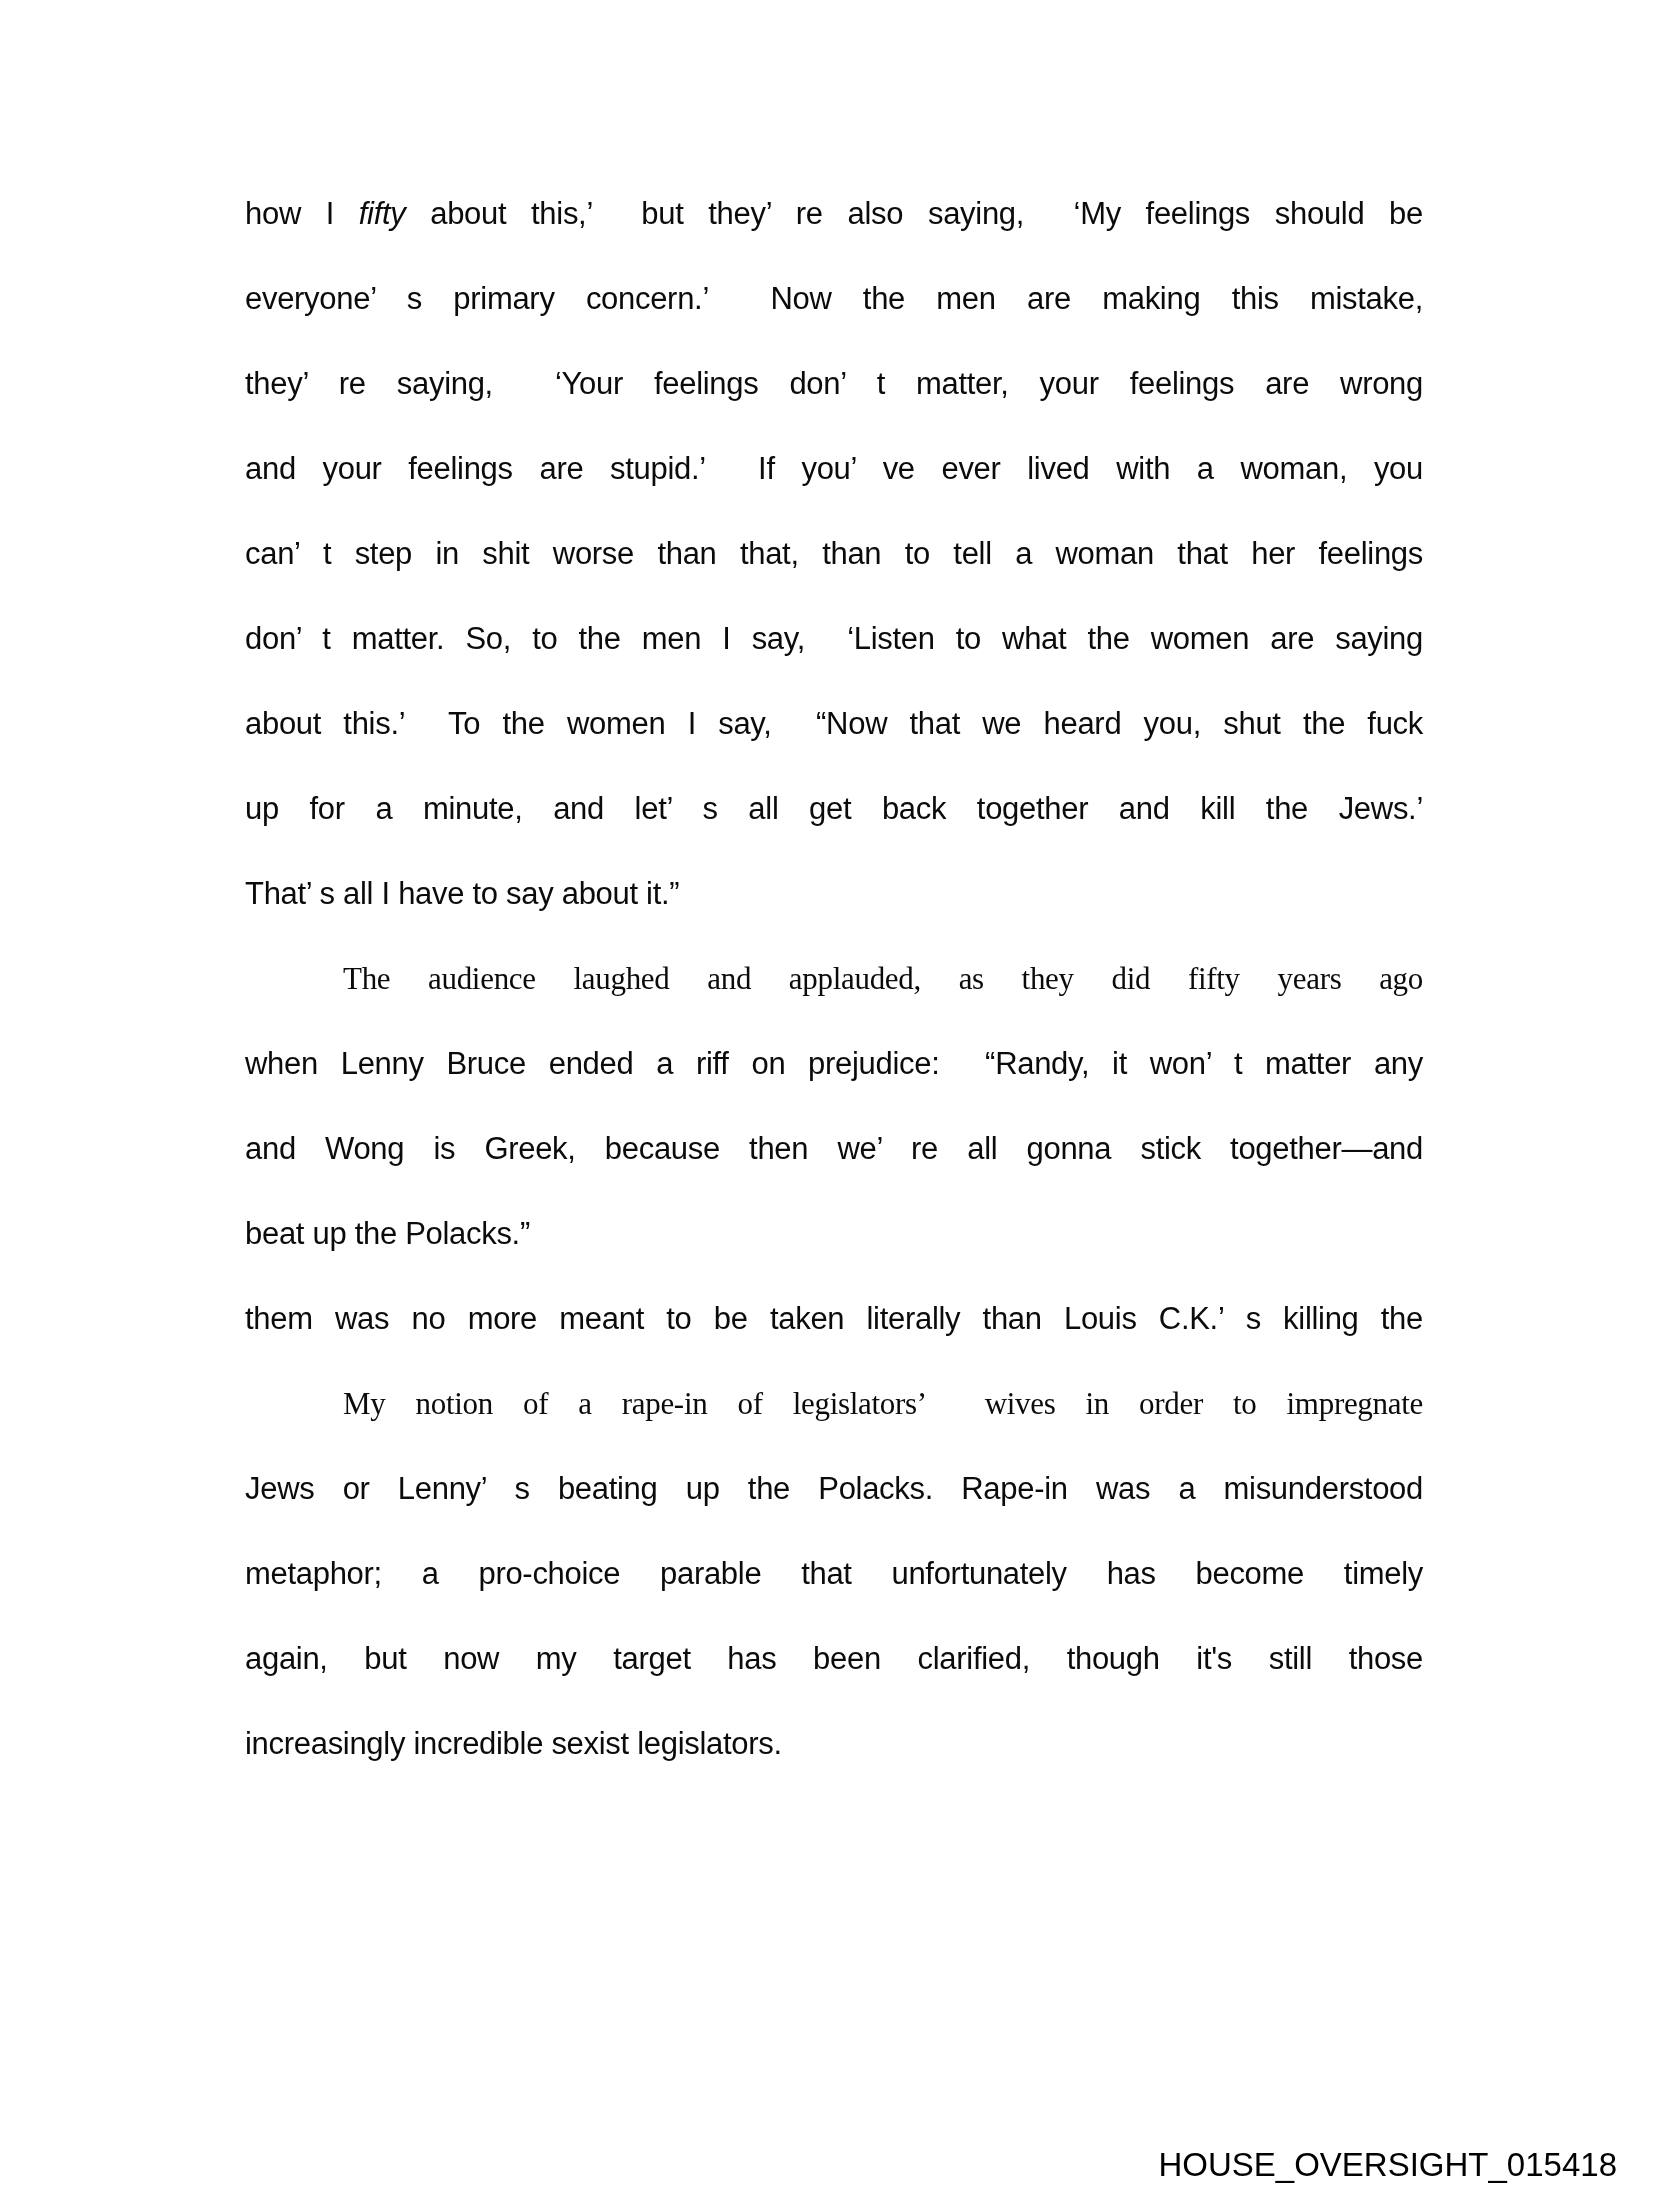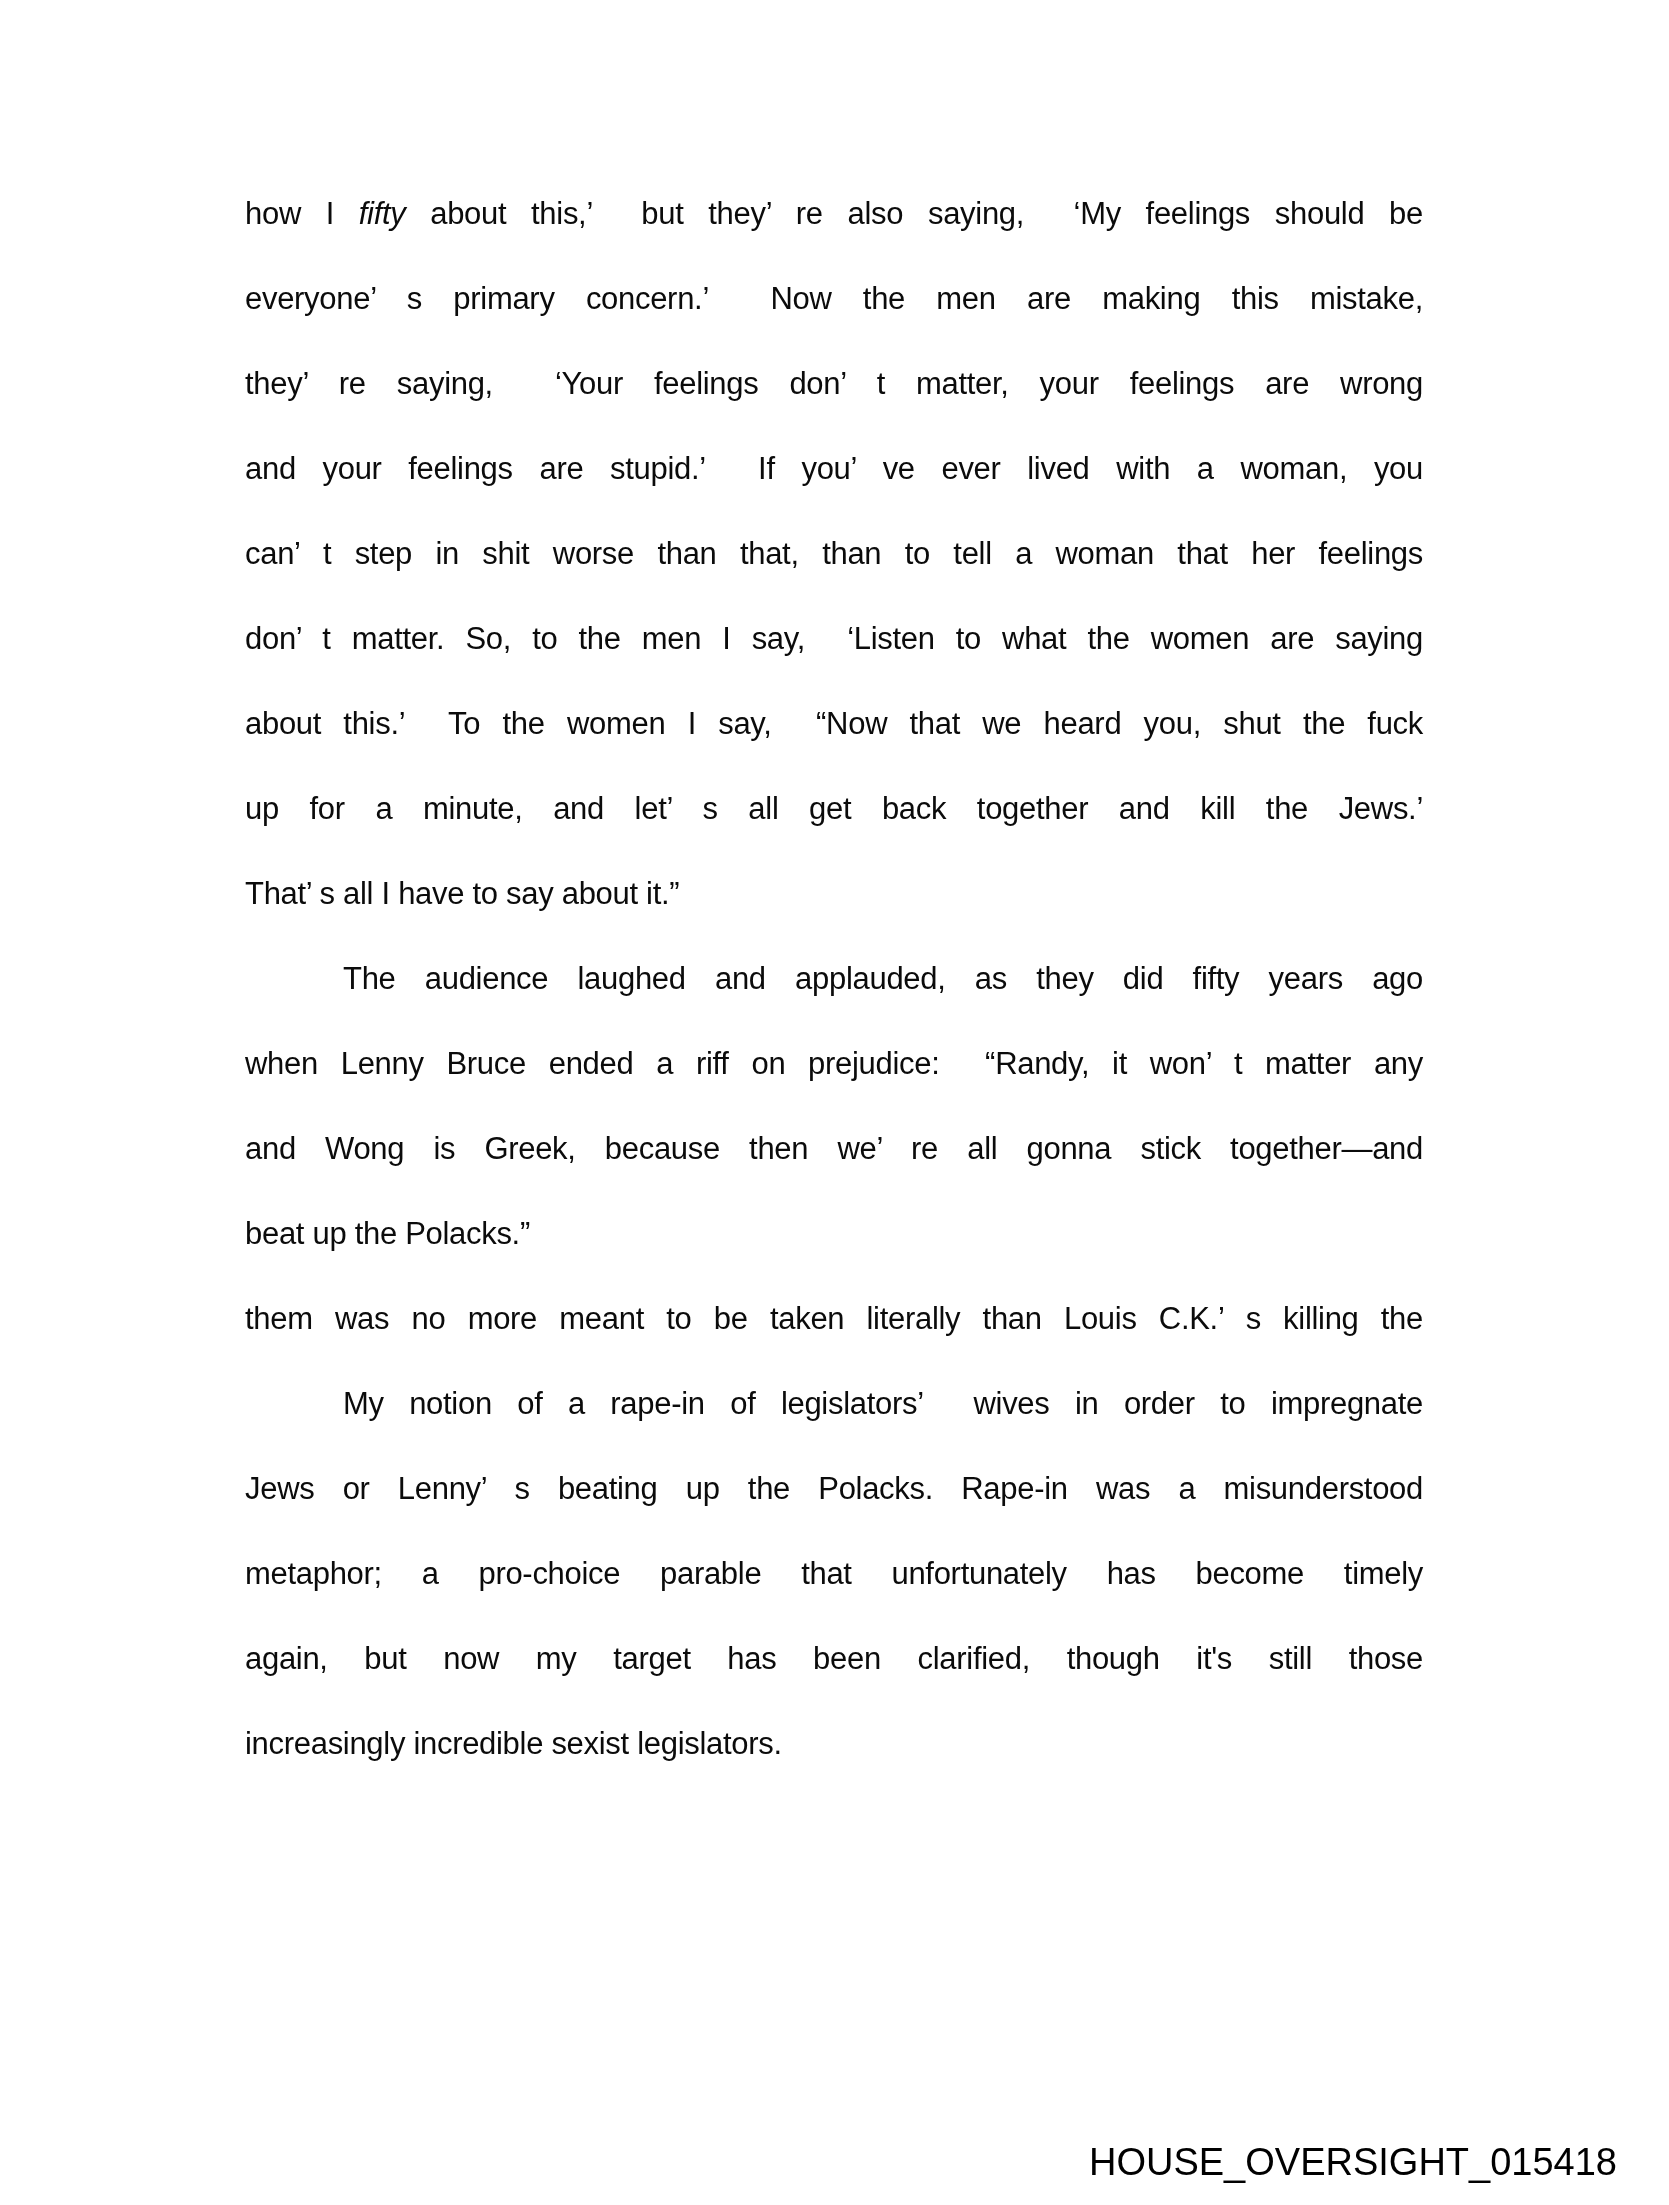--- a/index.html
+++ b/index.html
@@ -32,29 +32,30 @@
     text-align: justify;
     text-align-last: justify;
     -moz-text-align-last: justify;
   }
   .line.last {
     text-align-last: left;
     -moz-text-align-last: left;
   }
   .line.indent {
     text-indent: 98px;
+    font-family: Liberation Serif, serif;
   }
   .line em {
     font-style: italic;
   }
   .footer {
     position: absolute;
     right: 52px;
     bottom: 21px;
-    font-size: 38px;
+    font-size: 33px;
     color: #000000;
     letter-spacing: 0;
   }
 </style>
 </head>
 <body>
 
 <div class="page">
   <div class="text-block">
       <div class="paragraph">

